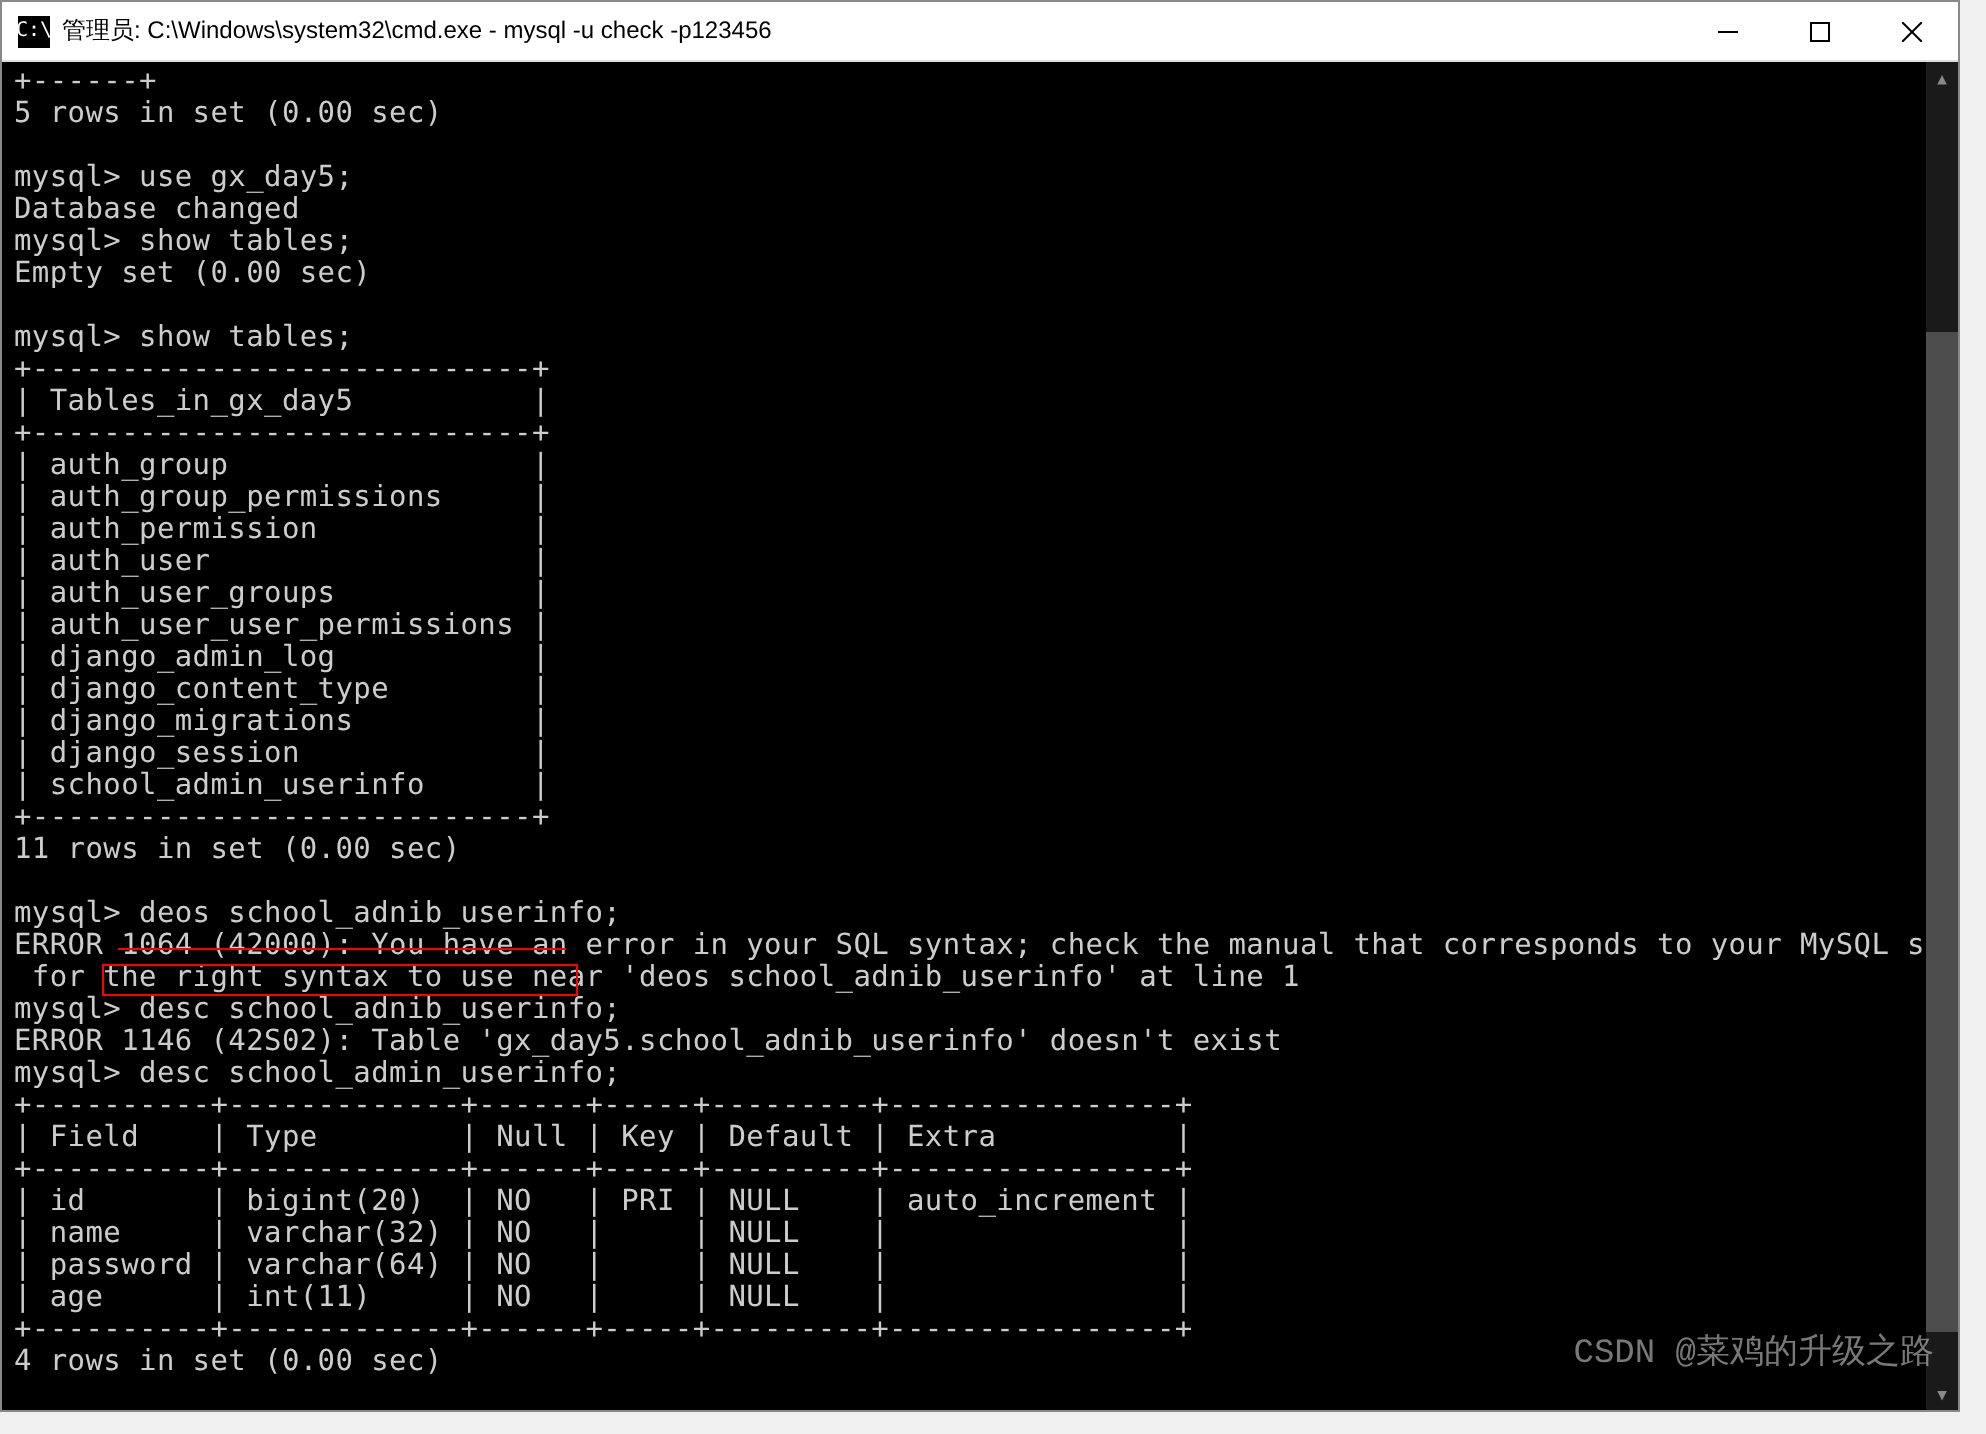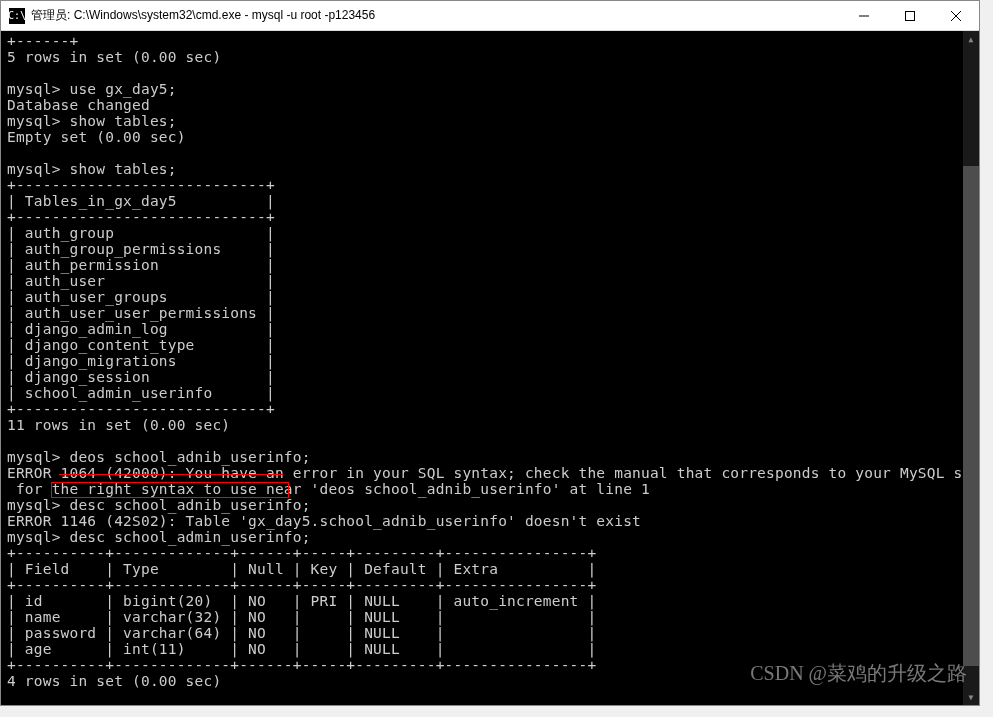--- a/index.html
+++ b/index.html
@@ -84,22 +84,22 @@
     .red-strike {
       position: absolute;
       border-top: 1px solid #ff0000;
       pointer-events: none;
     }
     .watermark {
       position: absolute;
       bottom: 18px;
       right: 12px;
       color: rgba(200,200,200,0.6);
-      font-size: 20px;
-      font-family: Liberation Serif, serif;
+      font-size: 17px;
+      font-family: Liberation Mono, monospace;
       pointer-events: none;
     }
     .scrollbar {
       position: absolute;
       right: 0;
       top: 30px;
       width: 16px;
       height: calc(100% - 30px);
       background: #1a1a1a;
     }
@@ -120,21 +120,21 @@
     }
   </style>
 </head>
 <body>
 
 <div class="window">
   <div class="titlebar">
     <div class="titlebar-icon">
       <span>C:\</span>
     </div>
-    <div class="titlebar-text">管理员: C:\Windows\system32\cmd.exe - mysql  -u root -p123456</div>
+    <div class="titlebar-text">管理员: C:\Windows\system32\cmd.exe - mysql  -u check -p123456</div>
     <div class="titlebar-controls">
       <div class="titlebar-btn">
         <svg width="10" height="10" viewBox="0 0 10 10">
             <line x1="0" y1="5" x2="10" y2="5" stroke="#000" stroke-width="1"></line>
           </svg>
       </div>
       <div class="titlebar-btn">
         <svg width="10" height="10" viewBox="0 0 10 10">
             <rect x="0.5" y="0.5" width="9" height="9" fill="none" stroke="#000" stroke-width="1"></rect>
           </svg>

